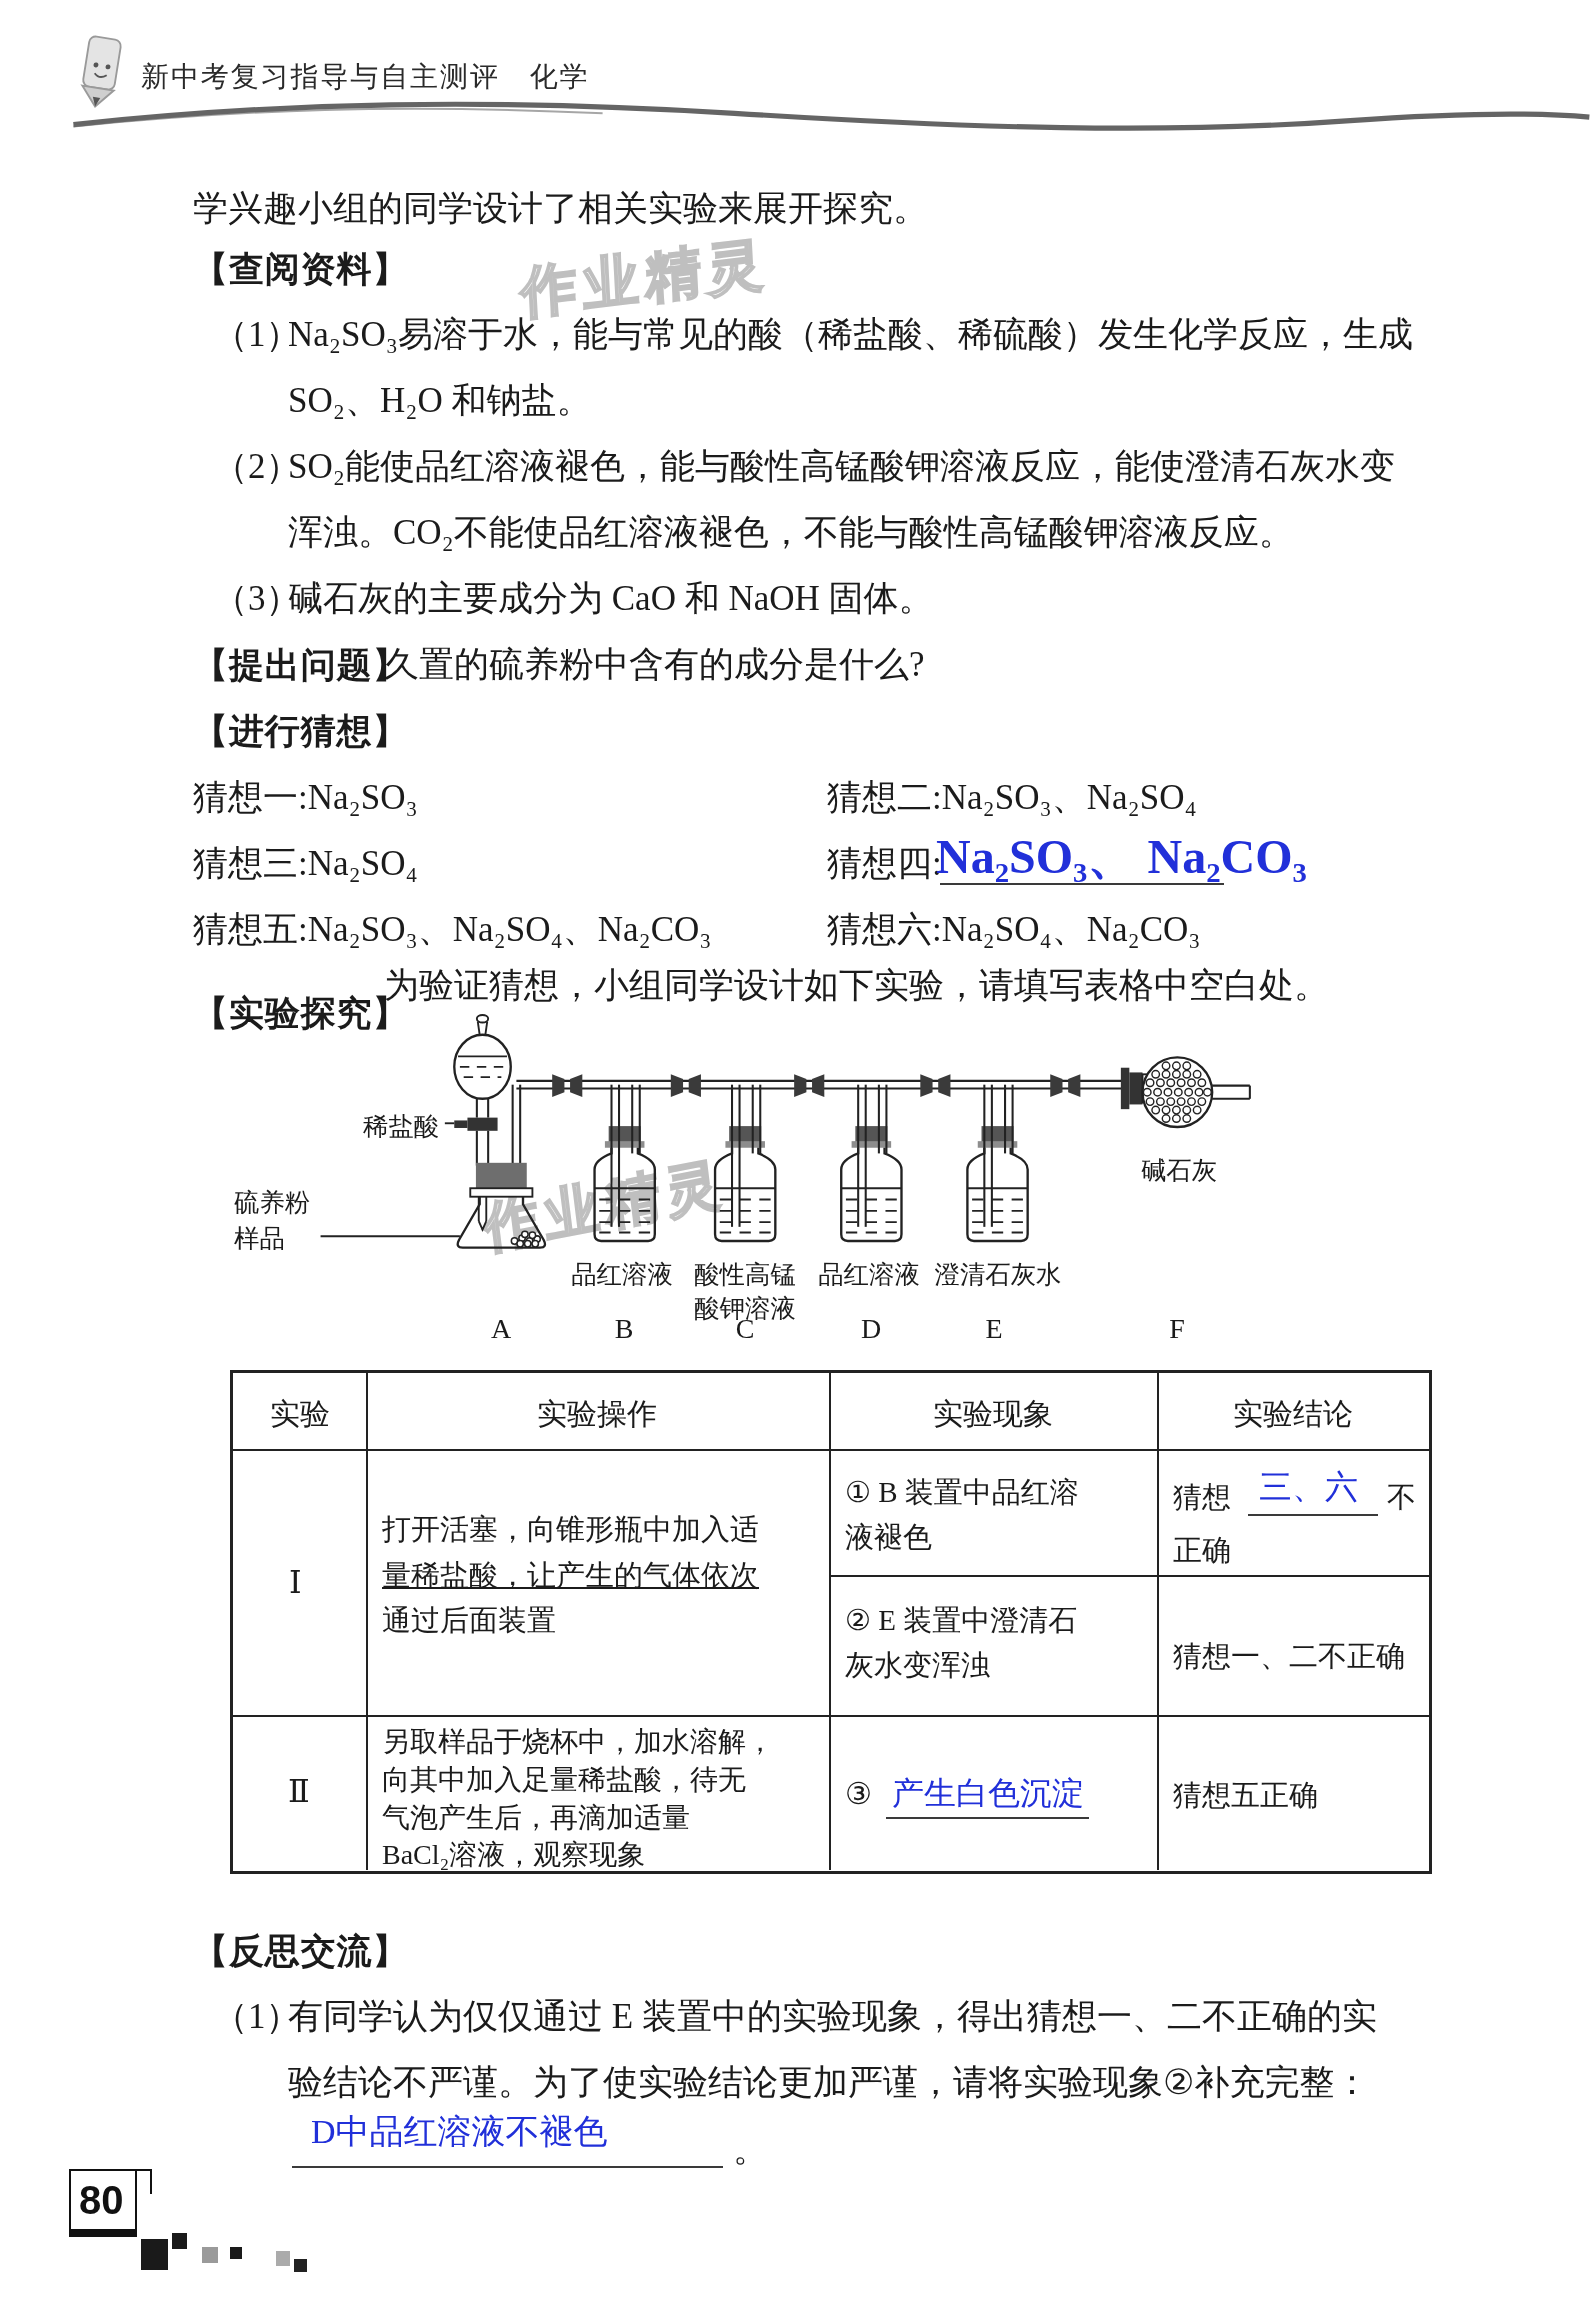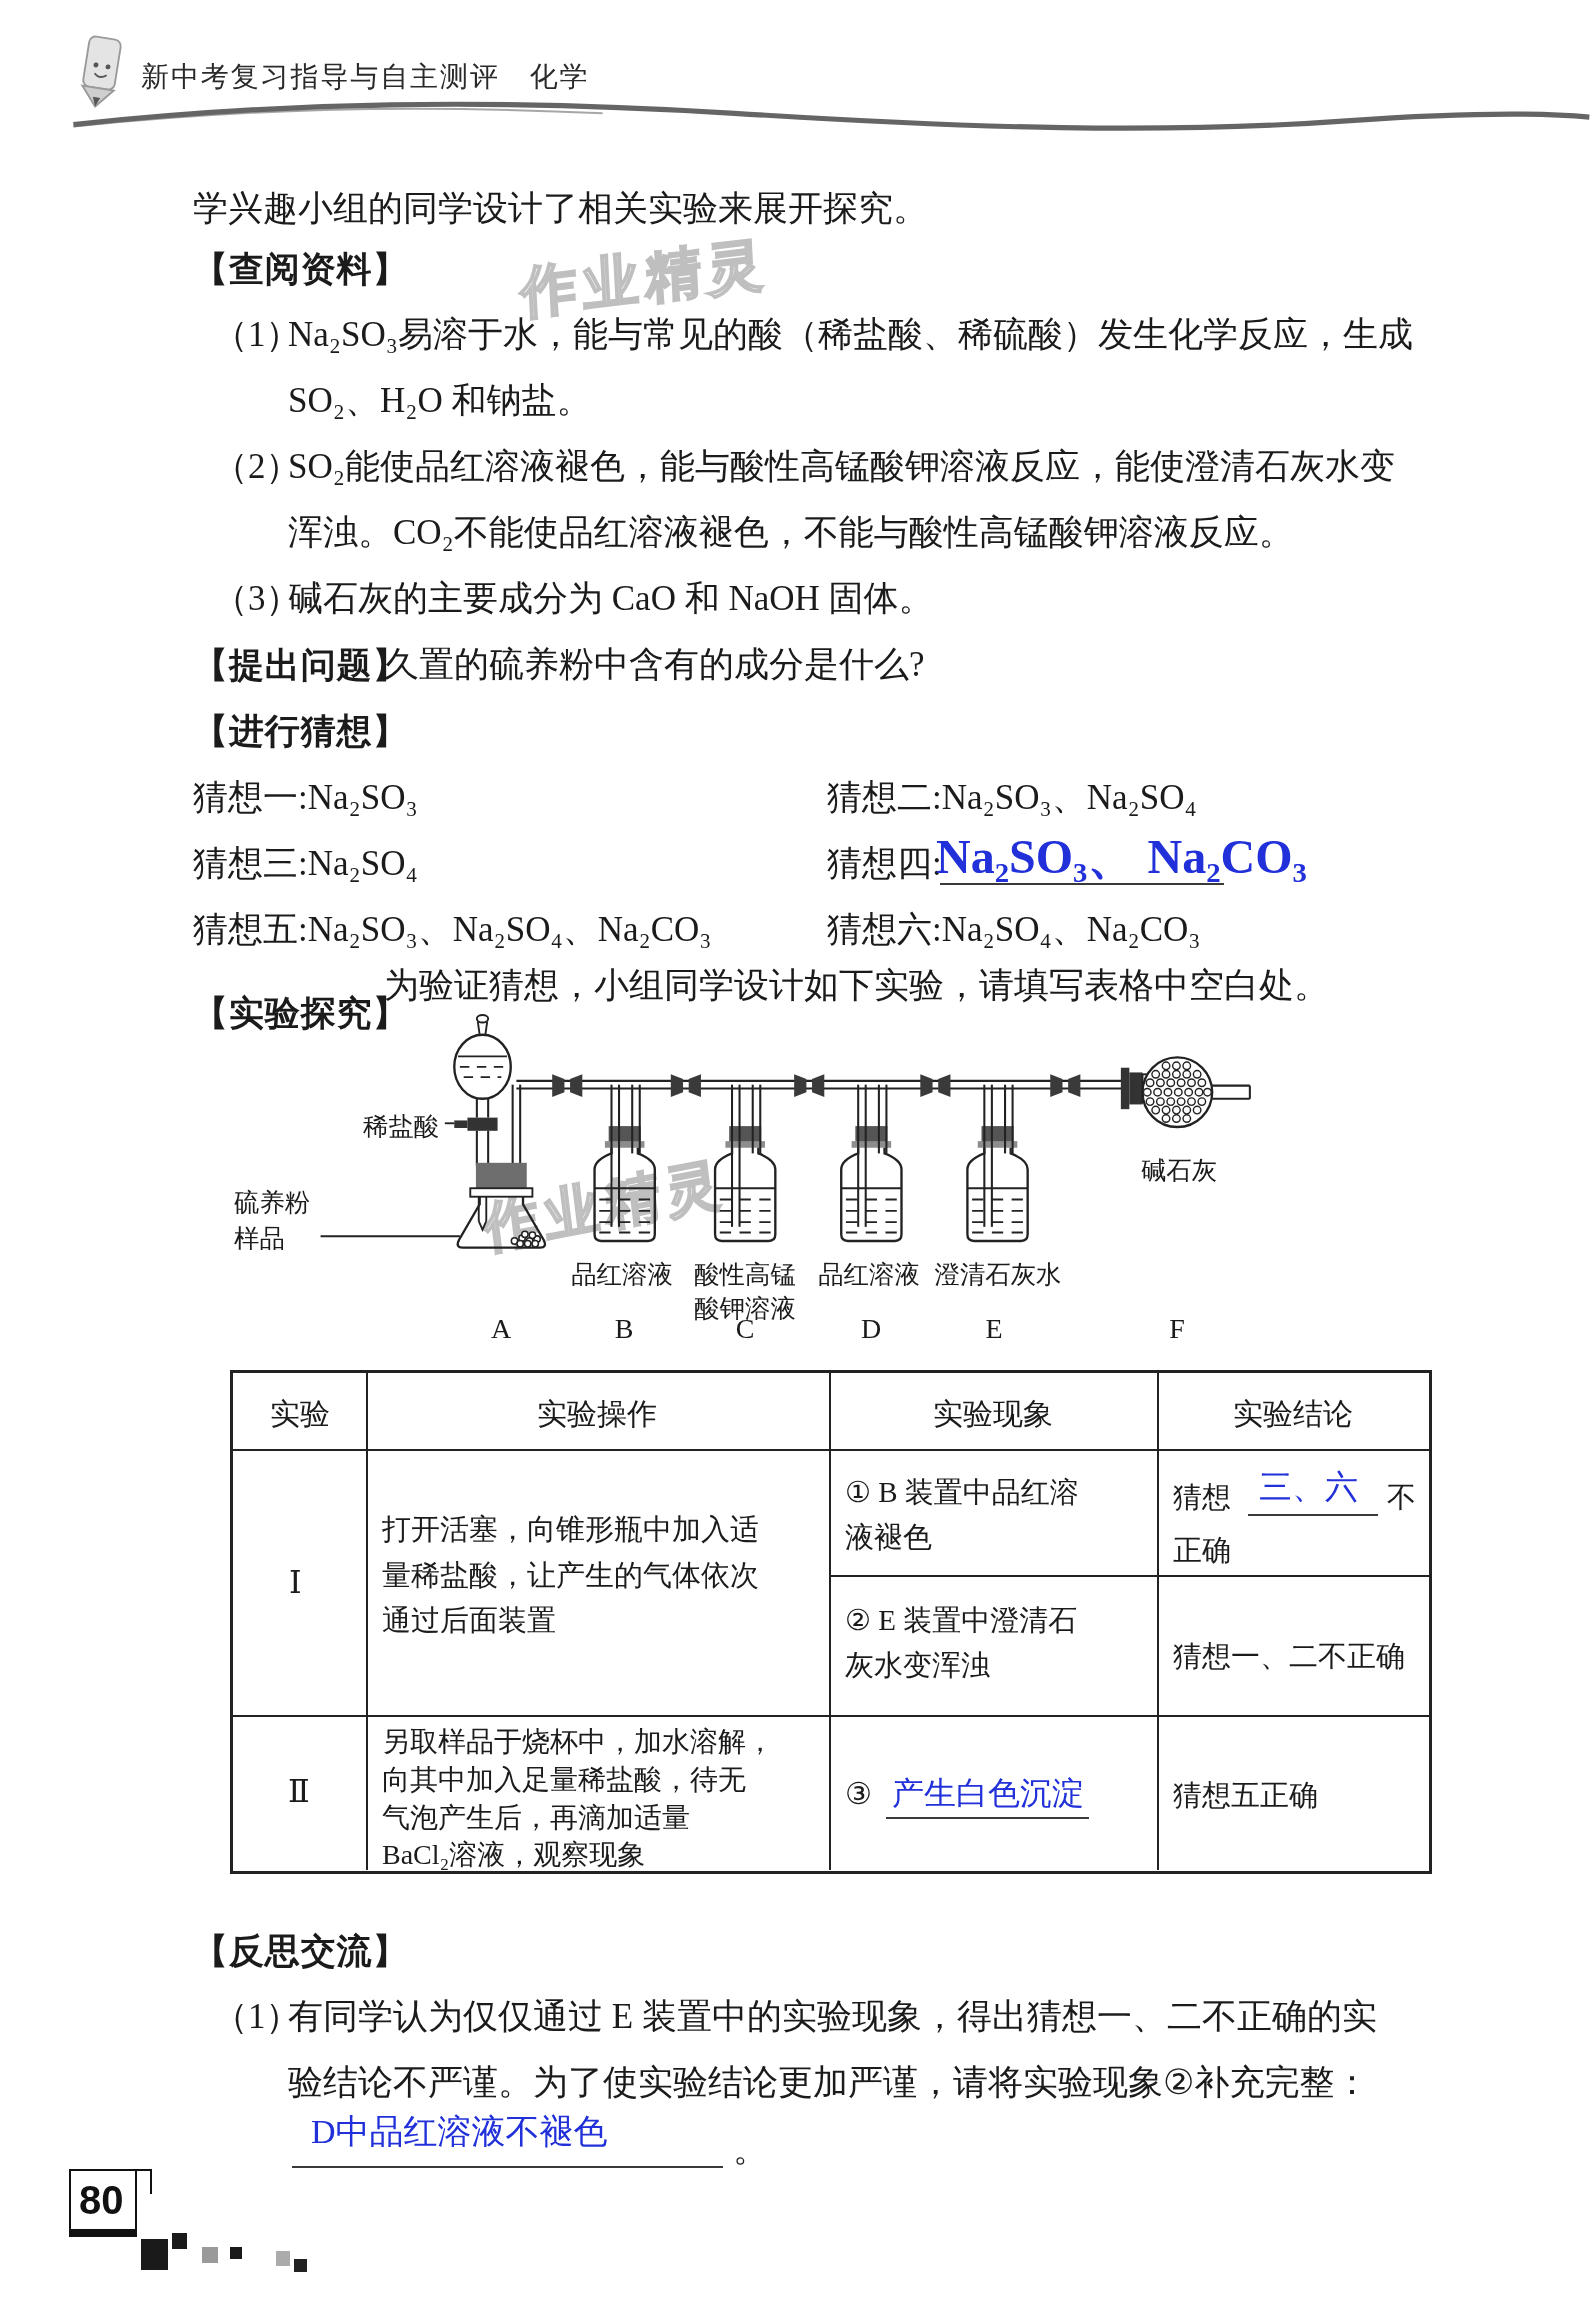--- a/index.html
+++ b/index.html
@@ -235,21 +235,21 @@
     <div class="tline" style="left:596px;top:202px;width:600px;height:2.4px;"></div>
     <div class="tline" style="left:0;top:342px;width:1196px;height:2.4px;"></div>
 
     <div class="cell ctr" style="left:67px;top:21px;font-size:30px;">实验</div>
     <div class="cell ctr" style="left:364px;top:21px;font-size:30px;">实验操作</div>
     <div class="cell ctr" style="left:760px;top:21px;font-size:30px;">实验现象</div>
     <div class="cell ctr" style="left:1060px;top:21px;font-size:30px;">实验结论</div>
 
     <div class="cell" style="left:56px;top:190px;font-size:32px;">Ⅰ</div>
     <div class="cell" style="left:149px;top:137px;">打开活塞，向锥形瓶中加入适</div>
-    <div class="cell" style="left:149px;top:183px;">量稀盐酸，让产生的气体依次</div>
+    <div class="cell" style="left:149px;top:183px;text-decoration:underline;">量稀盐酸，让产生的气体依次</div>
     <div class="cell" style="left:149px;top:228px;">通过后面装置</div>
 
     <div class="cell" style="left:612px;top:100px;">① B 装置中品红溶</div>
     <div class="cell" style="left:612px;top:145px;">液褪色</div>
 
     <div class="cell" style="left:940px;top:105px;">猜想</div>
     <div class="cell blue" style="left:1026px;top:92px;font-size:33px;">三、六</div>
     <div class="ul" style="left:1015px;top:141px;width:130px;"></div>
     <div class="cell" style="left:1154px;top:105px;">不</div>
     <div class="cell" style="left:940px;top:158px;">正确</div>

